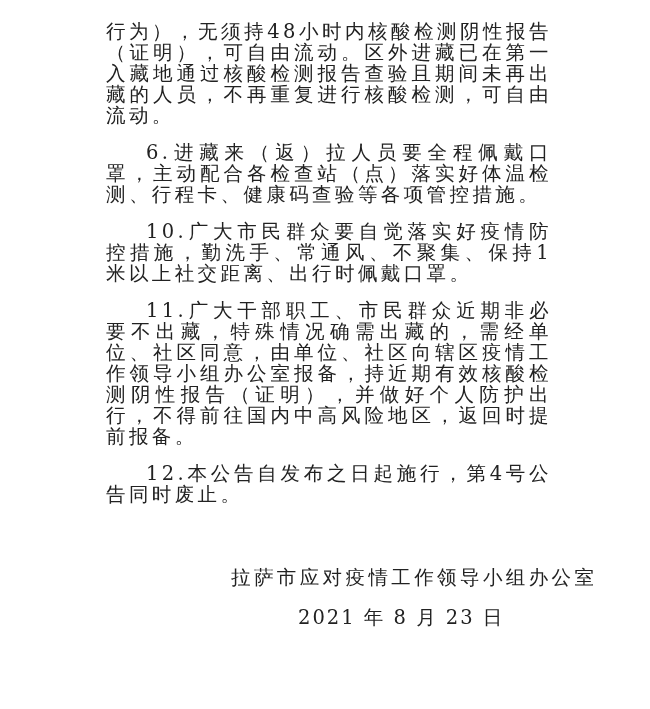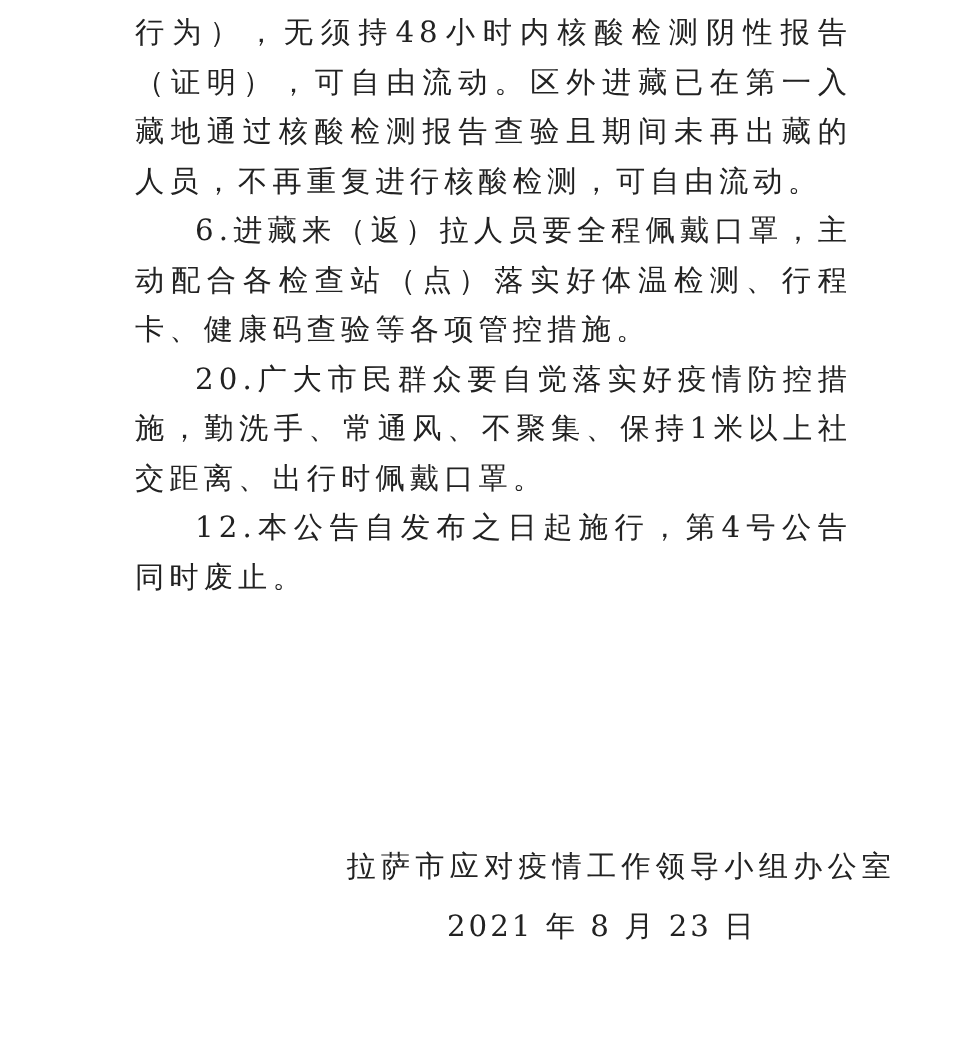--- a/index.html
+++ b/index.html
@@ -4,36 +4,37 @@
 <style>
   html, body { margin: 0; padding: 0; }
   body {
     width: 650px; height: 709px; background: #ffffff; overflow: hidden;
     position: relative;
     font-family: "DejaVu Serif", "Liberation Serif", serif;
     color: #222222;
   }
   .doc { position: absolute; left: 90px; top: 5px; width: 478px; }
   .para {
-    margin: 0; font-size: 19.5px; line-height: 33px;
+    margin: 16px; font-size: 19.5px; line-height: 21px;
     letter-spacing: 3.4px; text-align: justify; text-align-last: left;
     word-break: break-all;
   }
   .para.indent { text-indent: 40px; }
   .sign {
     position: absolute; left: 0; width: 650px; text-align: left;
     font-size: 19.5px; letter-spacing: 3.4px; white-space: nowrap;
   }
   .sign.org { top: 564px; left: 231px; }
   .sign.date { top: 604px; left: 298px; letter-spacing: 2px; }
 </style>
 </head>
 <body>
 
 <div class="doc">
   <p class="para">行为），无须持48小时内核酸检测阴性报告（证明），可自由流动。区外进藏已在第一入藏地通过核酸检测报告查验且期间未再出藏的人员，不再重复进行核酸检测，可自由流动。</p>
   <p class="para indent">6.进藏来（返）拉人员要全程佩戴口罩，主动配合各检查站（点）落实好体温检测、行程卡、健康码查验等各项管控措施。</p>
-  <p class="para indent">20.广大市民群众要自觉落实好疫情防控措施，勤洗手、常通风、不聚集、保持1米以上社交距离、出行时佩戴口罩。</p>
+  <p class="para indent">10.广大市民群众要自觉落实好疫情防控措施，勤洗手、常通风、不聚集、保持1米以上社交距离、出行时佩戴口罩。</p>
+  <p class="para indent">11.广大干部职工、市民群众近期非必要不出藏，特殊情况确需出藏的，需经单位、社区同意，由单位、社区向辖区疫情工作领导小组办公室报备，持近期有效核酸检测阴性报告（证明），并做好个人防护出行，不得前往国内中高风险地区，返回时提前报备。</p>
   <p class="para indent">12.本公告自发布之日起施行，第4号公告同时废止。</p>
 </div>
 
 <div class="sign org">拉萨市应对疫情工作领导小组办公室</div>
 <div class="sign date">2021 年 8 月 23 日</div>
 
 </body></html>

